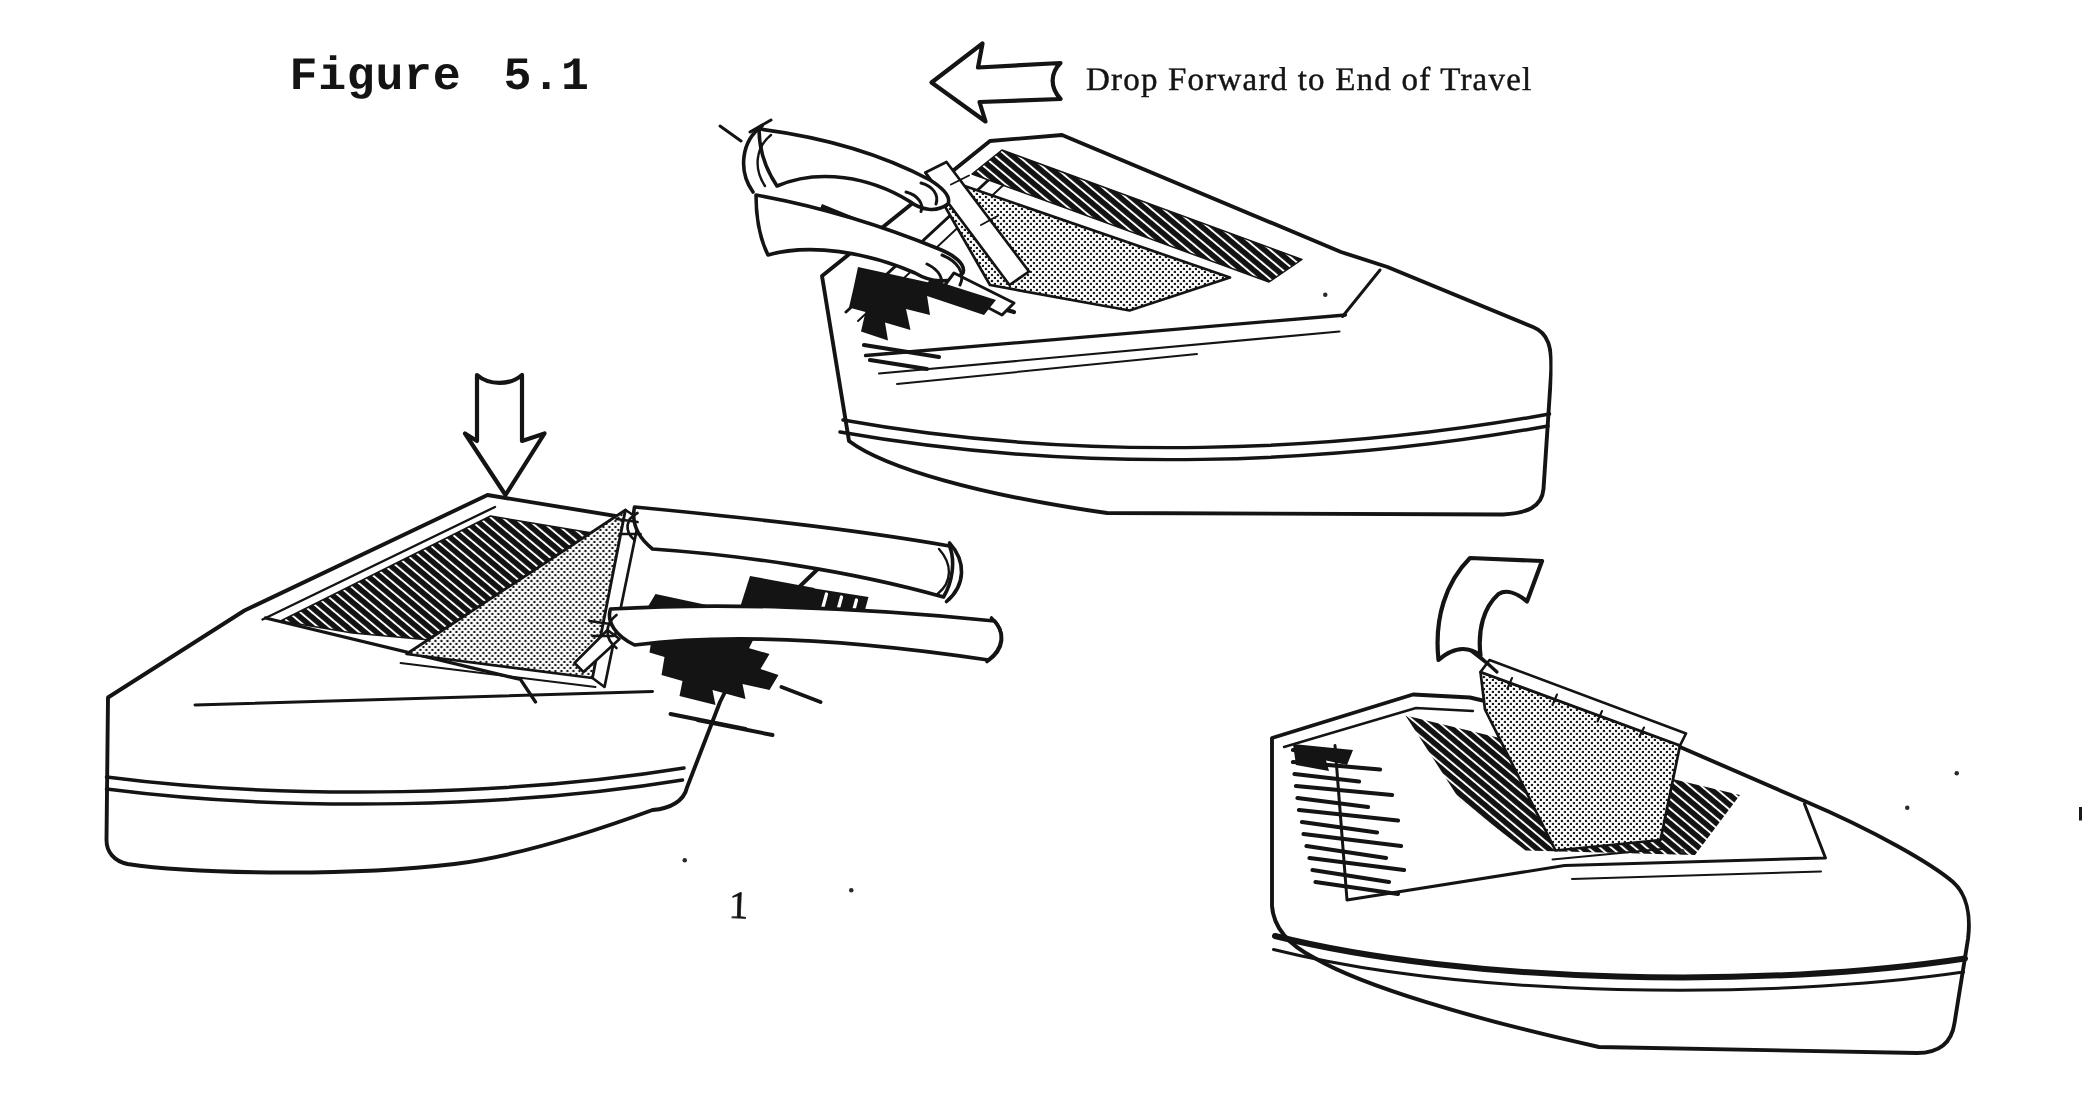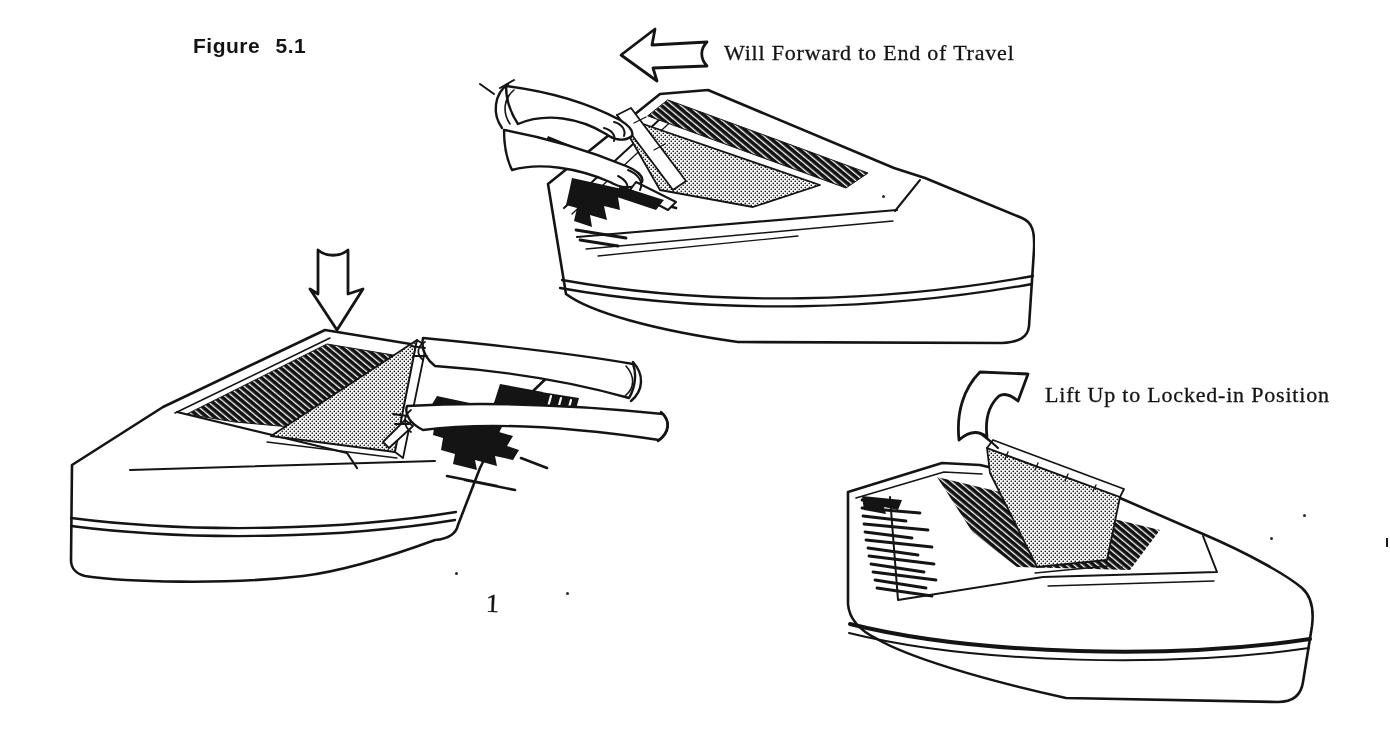--- a/index.html
+++ b/index.html
@@ -1,19 +1,19 @@
 <!DOCTYPE html>
 <html><head>
 <meta charset="utf-8">
 <style>
   html,body{margin:0;padding:0;background:#ffffff;}
   .page{position:relative;width:1390px;height:740px;background:#ffffff;overflow:hidden;
         font-family:"Liberation Serif", serif;color:#141414;}
   .figure-label{position:absolute;left:193px;top:34px;
-        font-family:Liberation Sans, sans-serif;font-weight:bold;font-size:21px;
+        font-family:Liberation Mono, monospace;font-weight:bold;font-size:31px;
         letter-spacing:0.5px;word-spacing:9px;white-space:nowrap;}
   .ann{position:absolute;font-size:22px;letter-spacing:0.8px;white-space:nowrap;
         -webkit-text-stroke:0.3px #141414;}
   .ann-pull-text{left:724px;top:40px;}
   .ann-rear-text{left:211px;top:205px;}
   .ann-lift-text{left:1045px;top:382px;}
   .abs{position:absolute;}
   .stray{position:absolute;left:486px;top:589px;font-size:26px;transform:rotate(2deg);
         -webkit-text-stroke:0.4px #141414;}
   .speck{position:absolute;background:#2a2a2a;border-radius:50%;width:3px;height:3px;}
@@ -135,30 +135,29 @@
       <path d="M163,24 L135,2 M170,30 L141,4" stroke-width="2.2"></path>
       <path d="M207,155 L280,148" stroke-width="1.3"></path>
       <path d="M22,206 C150,238 350,241 482,221" stroke-width="4"></path>
       <path d="M21,215 C150,247 350,249 481,230" stroke-width="2"></path>
     </g>
   </svg>
 
   <svg class="abs" style="left:615px;top:26px" width="100" height="58" viewBox="0 0 100 58">
     <path d="M6,29 L40,3 L37,19 L92,16 C85,23 85,32 92,40 L38,42 L42,55 Z" fill="#ffffff" stroke="#141414" stroke-width="2.8" stroke-linejoin="round"></path>
   </svg>
-  <div class="ann ann-pull-text">Will Forward to End of Travel</div>
+  <div class="ann ann-pull-text">Drop Forward to End of Travel</div>
 
   <svg class="abs" style="left:305px;top:244px" width="62" height="90" viewBox="0 0 62 90">
     <path d="M13,6 C21,13 35,13 43,6 L43,50 L58,45 L32,86 L5,45 L13,50 Z" fill="#ffffff" stroke="#141414" stroke-width="2.8" stroke-linejoin="round"></path>
   </svg>
 
   <svg class="abs" style="left:956px;top:360px" width="86" height="92" viewBox="0 0 86 92">
     <path d="M24,12 C8,28 0,52 3,80 C12,72 22,70 31,77 C29,60 33,45 43,36 C48,33 55,35 62,41 L72,14 Z" fill="#ffffff" stroke="#141414" stroke-width="2.8" stroke-linejoin="round"></path>
   </svg>
-  <div class="ann ann-lift-text">Lift Up to Locked-in Position</div>
 
   <div class="stray">1</div>
   <div class="speck" style="left:455px;top:572px"></div>
   <div class="speck" style="left:566px;top:592px"></div>
   <div class="speck" style="left:882px;top:195px"></div>
   <div class="speck" style="left:1120px;top:566px"></div>
   <div class="speck" style="left:1270px;top:537px"></div>
   <div class="speck" style="left:1303px;top:514px"></div>
   <div class="tick" style="left:1386px;top:538px"></div>
 

